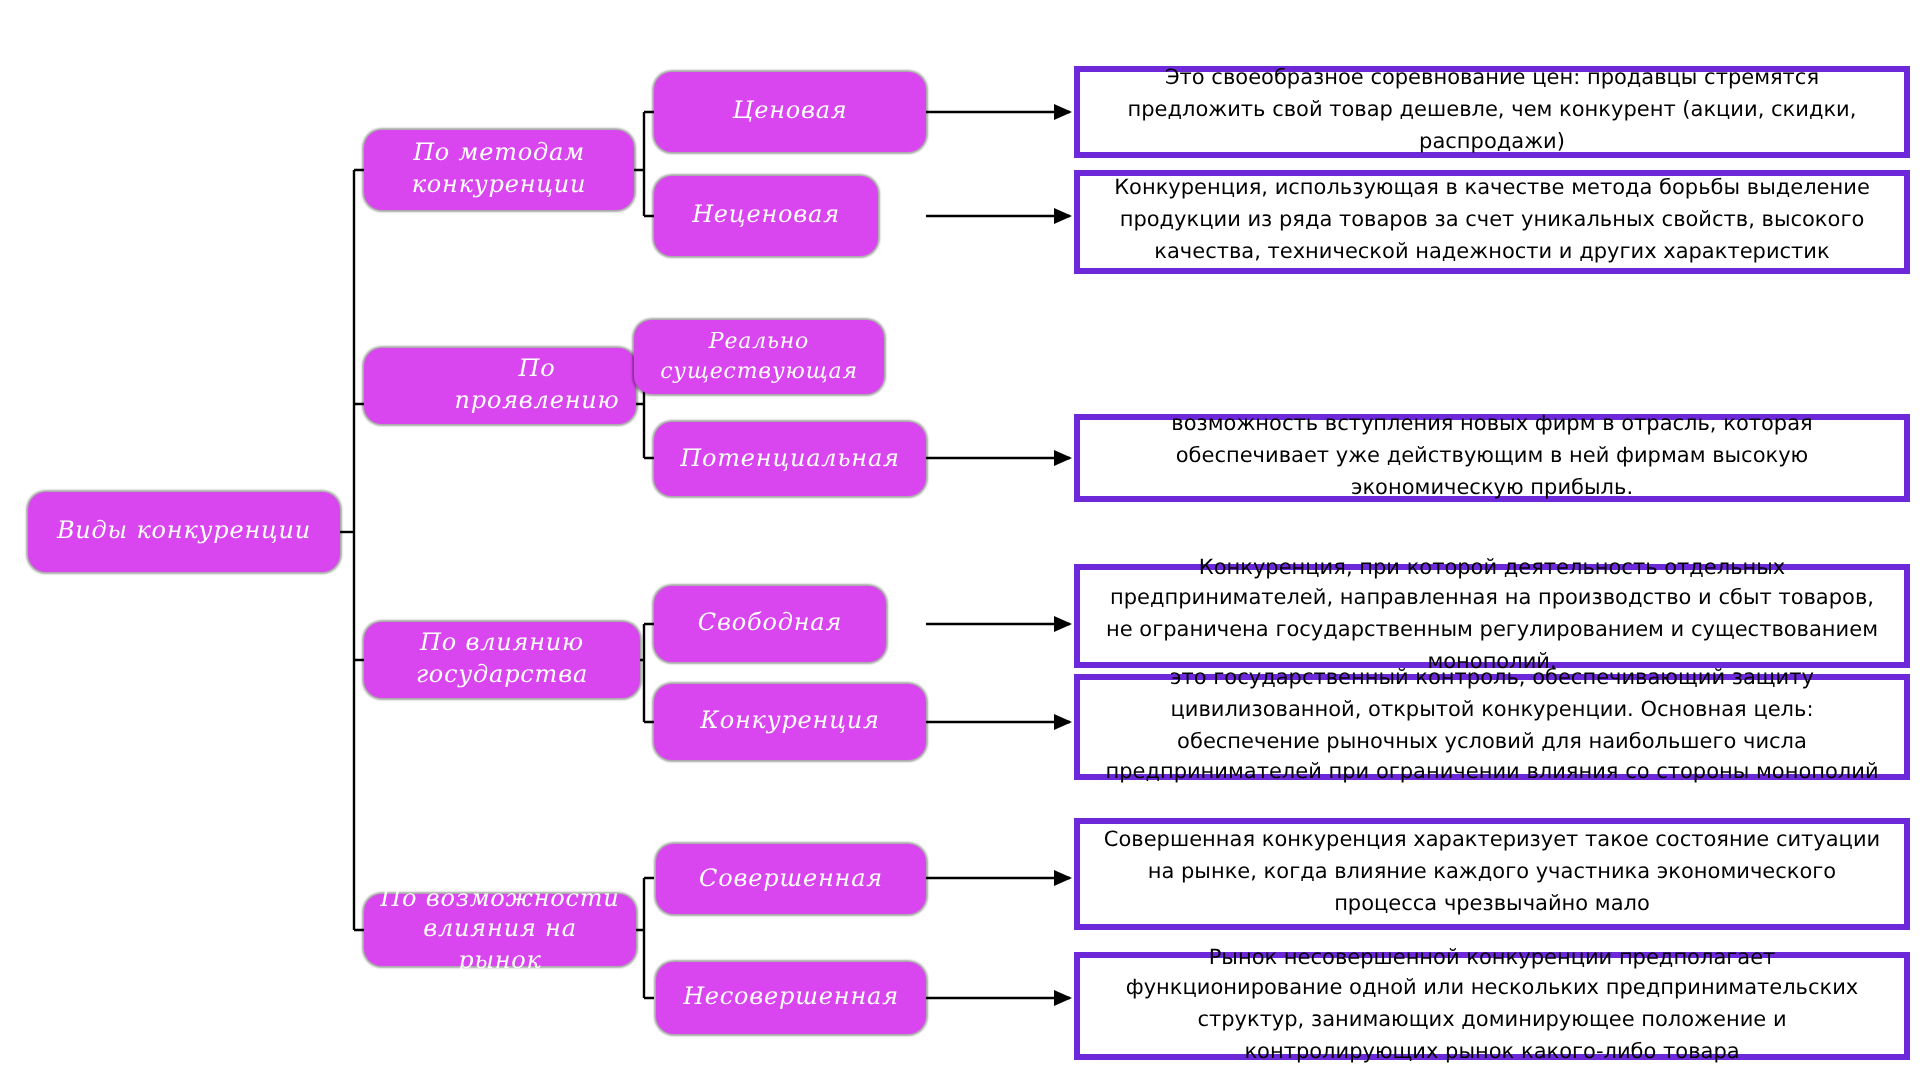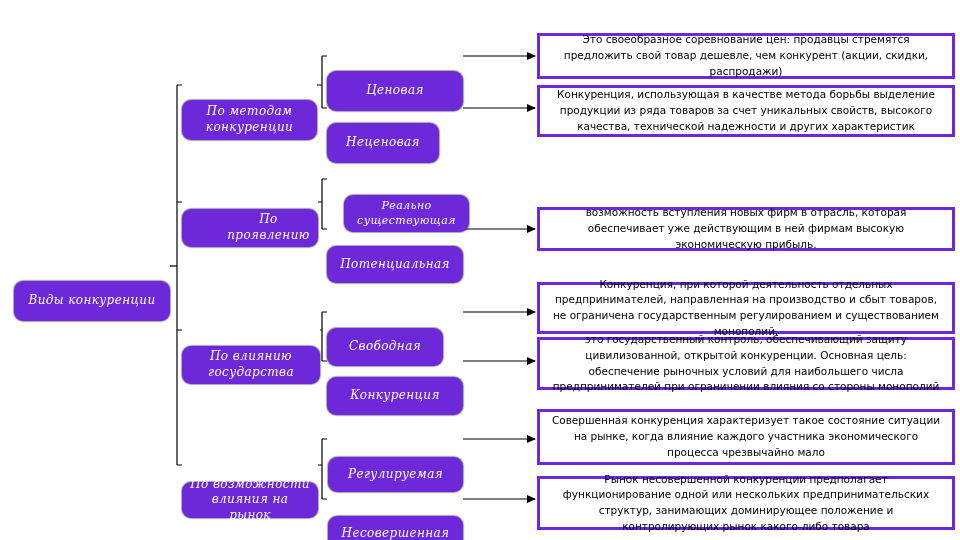--- a/index.html
+++ b/index.html
@@ -5,34 +5,33 @@
   html,body{margin:0;padding:0;background:#ffffff;}
   #canvas{
     position:relative;
     width:960px;height:540px;
     background:#ffffff;
     font-family:"DejaVu Sans",sans-serif;
     overflow:hidden;
   }
   .node{
     position:absolute;
-    background:#6d28d9;
+    background:#d946ef;
     color:#ffffff;
     border-radius:9px;
     display:flex;align-items:center;justify-content:center;
     text-align:center;
     font-family:"DejaVu Serif",serif;
     font-style:italic;
     font-size:12px;
     line-height:1.3;
     letter-spacing:0.4px;
     padding:2px 8px;
     box-sizing:border-box;
     box-shadow:0 0 1px 1px rgba(0,0,0,0.35);
-    margin-top:35px;
   }
   .desc{
     position:absolute;
     background:#ffffff;
     border:3px solid #6d28d9;
     color:#000000;
     display:flex;align-items:center;justify-content:center;
     text-align:center;
     font-family:"DejaVu Sans",sans-serif;
     font-size:10.5px;
@@ -81,25 +80,25 @@
 
   <div class="node" style="left:14px;top:246px;width:156px;height:40px;">Виды конкуренции</div>
 
   <div class="node" style="left:182px;top:65px;width:135px;height:40px;">По методам конкуренции</div>
   <div class="node" style="left:182px;top:174px;width:136px;height:38px;padding-left:45px;">По проявлению</div>
   <div class="node" style="left:182px;top:311px;width:138px;height:38px;">По влиянию государства</div>
   <div class="node" style="left:182px;top:447px;width:136px;height:36px;font-style:italic;">По возможности влияния на рынок</div>
 
   <div class="node" style="left:327px;top:36px;width:136px;height:40px;">Ценовая</div>
   <div class="node" style="left:327px;top:88px;width:112px;height:40px;">Неценовая</div>
-  <div class="node" style="left:344px;top:160px;width:125px;height:37px;font-size:11px;">Реально существующая</div>
+  <div class="node" style="left:317px;top:160px;width:125px;height:37px;font-size:11px;">Реально существующая</div>
   <div class="node" style="left:327px;top:211px;width:136px;height:37px;">Потенциальная</div>
   <div class="node" style="left:327px;top:293px;width:116px;height:38px;">Свободная</div>
   <div class="node" style="left:327px;top:342px;width:136px;height:38px;">Конкуренция</div>
-  <div class="node" style="left:328px;top:422px;width:135px;height:35px;">Регулируемая</div>
+  <div class="node" style="left:328px;top:422px;width:135px;height:35px;">Совершенная</div>
   <div class="node" style="left:328px;top:481px;width:135px;height:36px;">Несовершенная</div>
 
   <div class="desc" style="left:537px;top:33px;width:418px;height:46px;">Это своеобразное соревнование цен: продавцы стремятся предложить свой товар дешевле, чем конкурент (акции, скидки, распродажи)</div>
   <div class="desc" style="left:537px;top:85px;width:418px;height:52px;">Конкуренция, использующая в качестве метода борьбы выделение продукции из ряда товаров за счет уникальных свойств, высокого качества, технической надежности и других характеристик</div>
   <div class="desc" style="left:537px;top:207px;width:418px;height:44px;">возможность вступления новых фирм в отрасль, которая обеспечивает уже действующим в ней фирмам высокую экономическую прибыль.</div>
   <div class="desc" style="left:537px;top:282px;width:418px;height:52px;">Конкуренция, при которой деятельность отдельных предпринимателей, направленная на производство и сбыт товаров, не ограничена государственным регулированием и существованием монополий.</div>
   <div class="desc" style="left:537px;top:337px;width:418px;height:53px;">это государственный контроль, обеспечивающий защиту цивилизованной, открытой конкуренции. Основная цель: обеспечение рыночных условий для наибольшего числа предпринимателей при ограничении влияния со стороны монополий</div>
   <div class="desc" style="left:537px;top:409px;width:418px;height:56px;">Совершенная конкуренция характеризует такое состояние ситуации на рынке, когда влияние каждого участника экономического процесса чрезвычайно мало</div>
   <div class="desc" style="left:537px;top:476px;width:418px;height:54px;">Рынок несовершенной конкуренции предполагает функционирование одной или нескольких предпринимательских структур, занимающих доминирующее положение и контролирующих рынок какого-либо товара</div>
 

